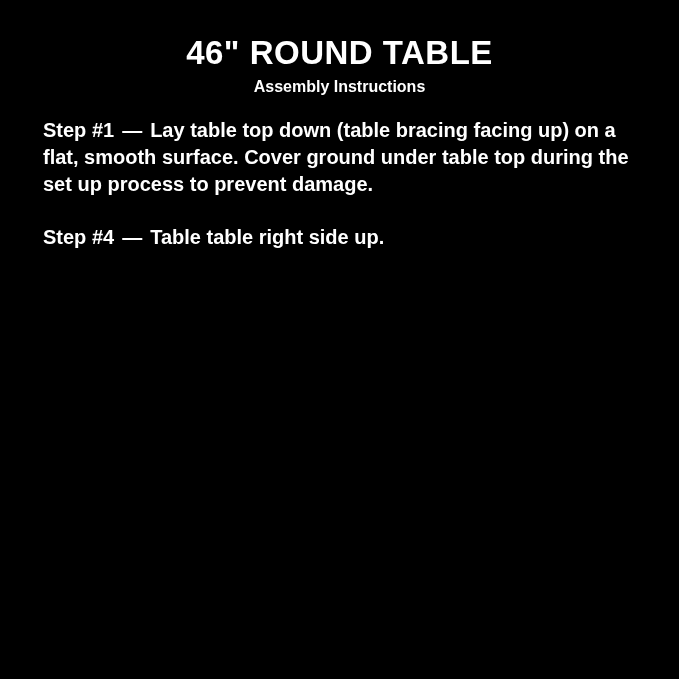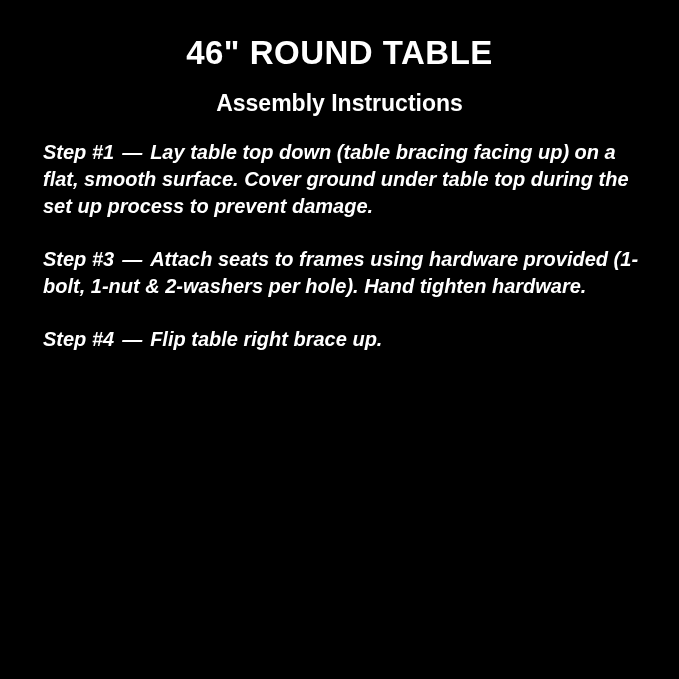--- a/index.html
+++ b/index.html
@@ -24,30 +24,29 @@
     .header {
       text-align: center;
       padding-top: 34px;
     }
     .title {
       font-size: 33px;
       line-height: 1.15;
       letter-spacing: 0.5px;
     }
     .subtitle {
-      font-size: 23px;
+      font-size: 16px;
       line-height: 1.2;
-      margin-top: 18px;
+      margin-top: 5px;
     }
     .content {
       box-sizing: border-box;
       padding: 21px 34px 0 43px;
       font-size: 20px;
       line-height: 1.35;
-      font-style: italic;
     }
     .step {
       margin: 0 0 26px 0;
       text-align: left;
     }
     .step-sep {
       padding: 0 8px;
     }
   </style>
 </head>
@@ -56,19 +55,18 @@
 <div class="page">
   <div class="header">
     <div class="title">46" ROUND TABLE</div>
     <div class="subtitle">Assembly Instructions</div>
   </div>
 
   <div class="content">
     <p class="step"><span class="step-label">Step #1</span><span class="step-sep">—</span><span class="step-text">Lay table top down (table bracing facing up) on a flat, smooth surface. Cover ground under table top during the set up process to prevent damage.</span></p>
 
 
-    <p class="step"><span class="step-label">Step #3</span><span class="step-sep">—</span><span class="step-text">Attach seats to frames using hardware provided (1-bolt, 1-nut &amp; 2-washers per hole). Hand tighten hardware.</span></p>
 
 
-    <p class="step"><span class="step-label">Step #4</span><span class="step-sep">—</span><span class="step-text">Flip table right brace up.</span></p>
+    <p class="step"><span class="step-label">Step #4</span><span class="step-sep">—</span><span class="step-text">Table table right side up.</span></p>
 
   </div>
 </div>
 
 </body></html>

